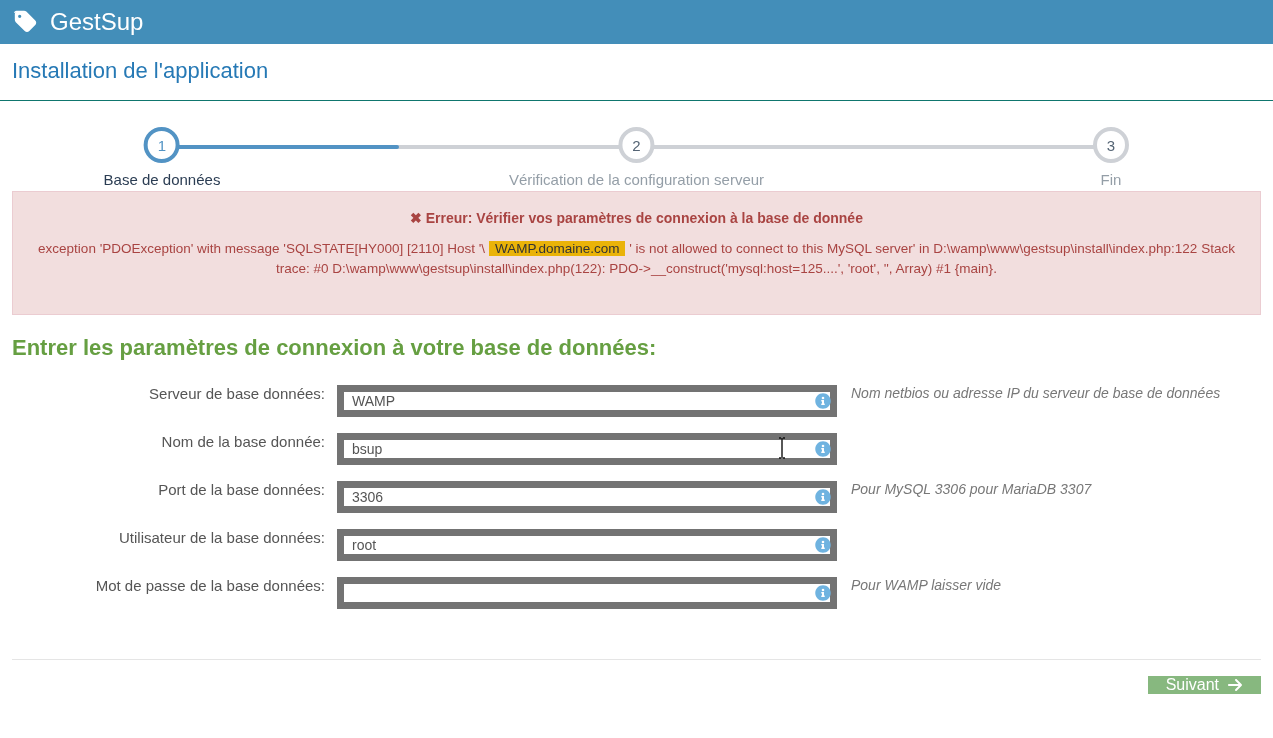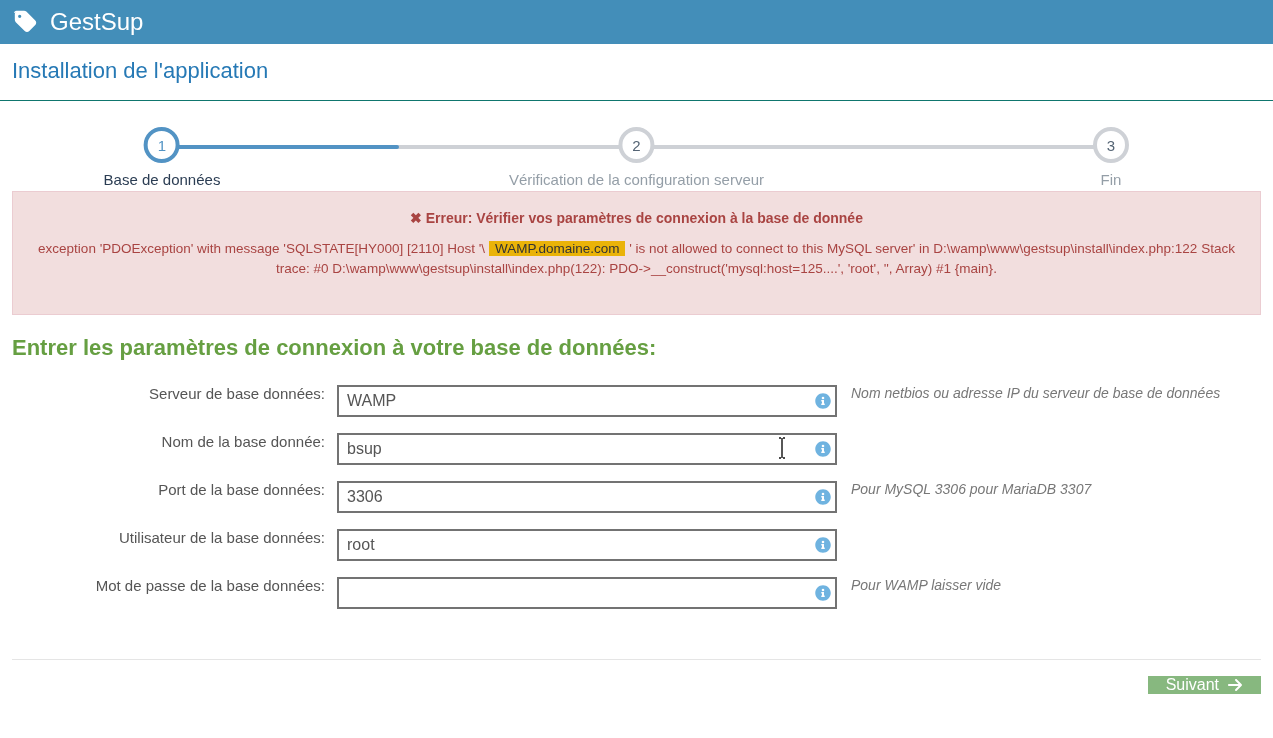--- a/index.html
+++ b/index.html
@@ -130,23 +130,23 @@
     color: #555;
     font-size: 15px;
   }
   .input-wrap {
     position: relative;
     width: 500px;
   }
   .input-wrap input {
     width: 100%;
     height: 32px;
-    border: 2px solid #737373;
+    border: 7px solid #737373;
     padding: 4px 30px 4px 8px;
-    font-size: 16px;
+    font-size: 14px;
     color: #555;
     outline: none;
     font-family: inherit;
   }
   .input-wrap .info-icon {
     position: absolute;
     right: 6px;
     top: 50%;
     transform: translateY(-50%);
     color: #6fb3e0;

